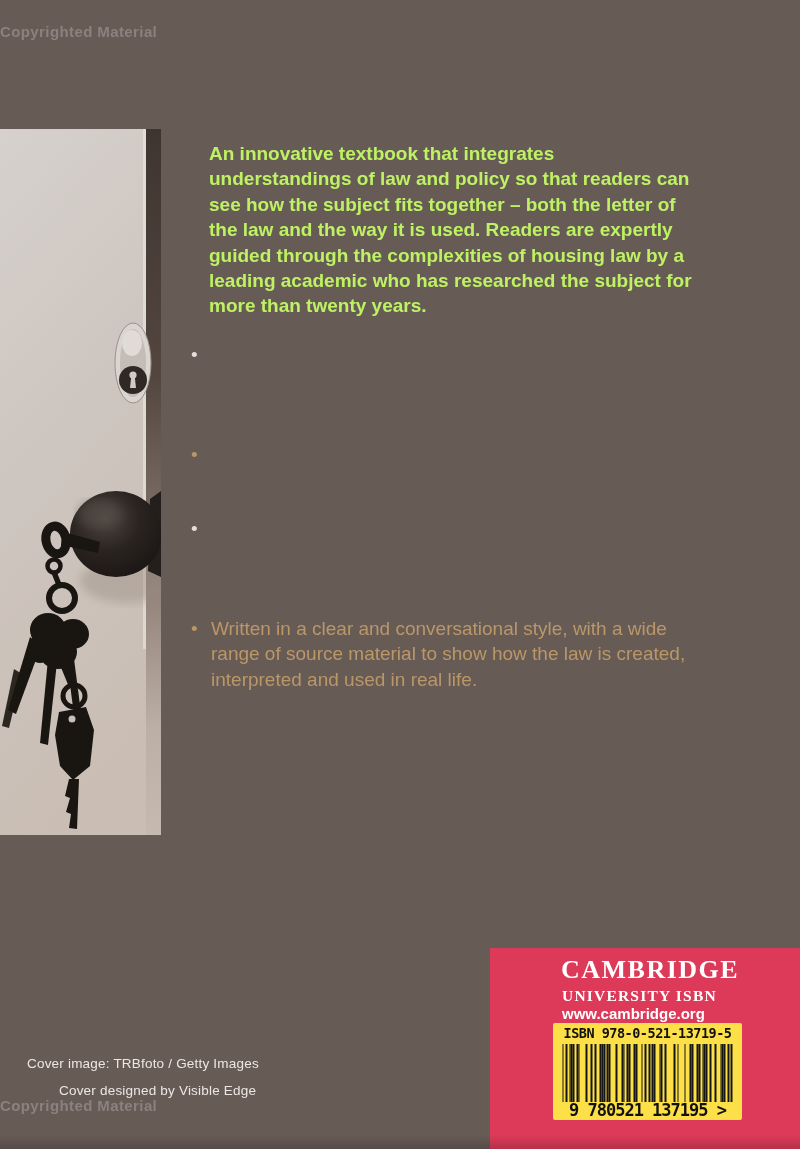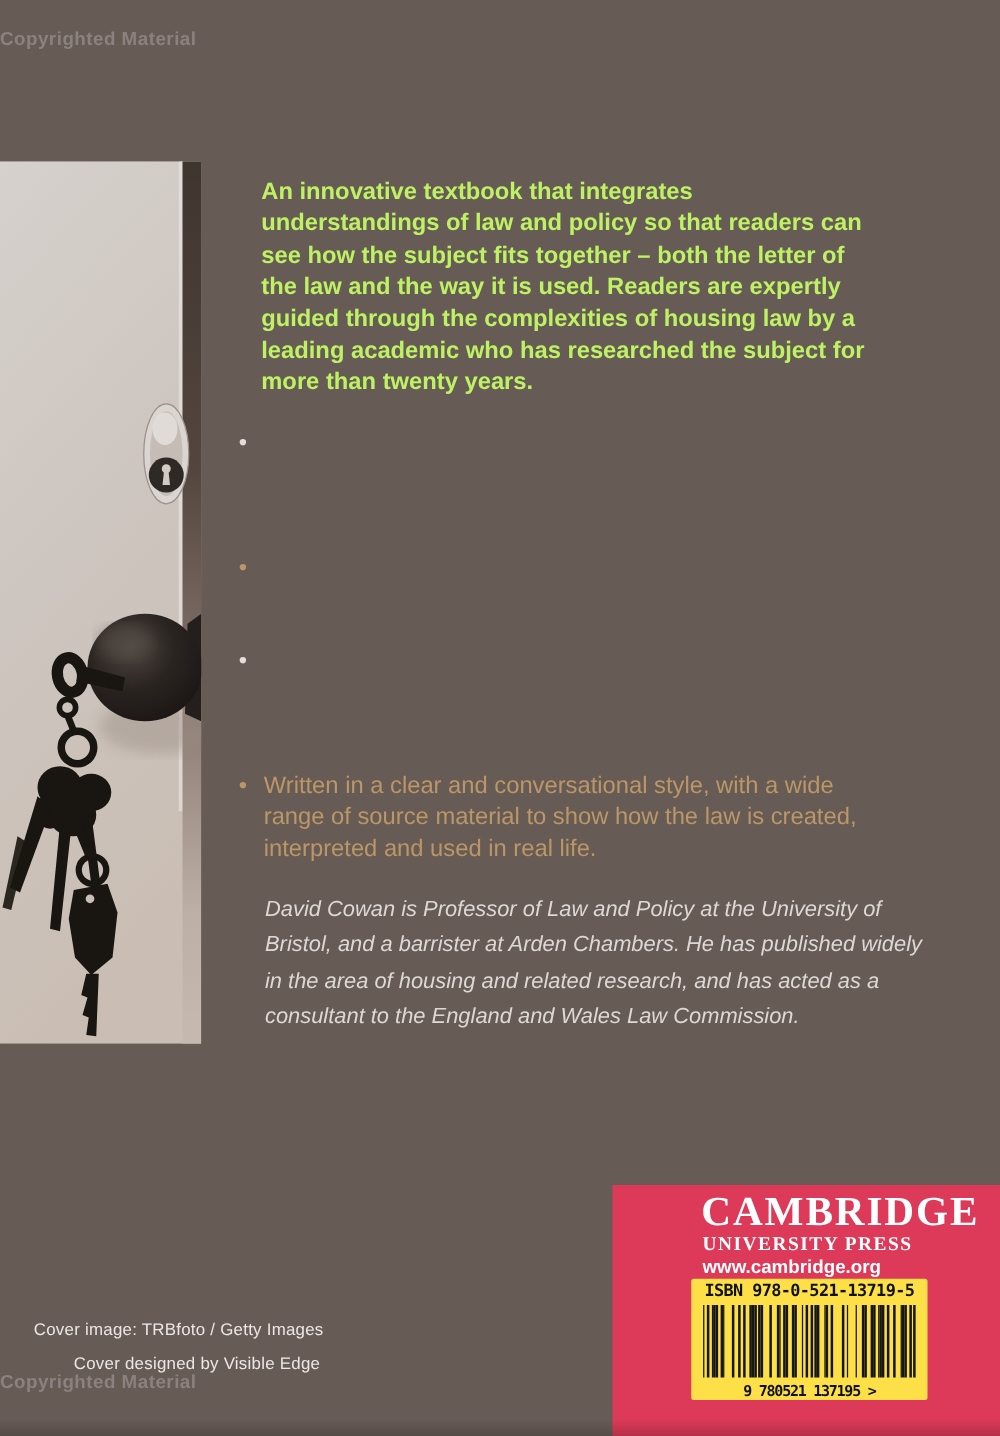--- a/index.html
+++ b/index.html
@@ -48,21 +48,21 @@
     white-space:pre-line;
   }
 
   .publisher{
     position:absolute;left:490px;top:948px;width:310px;height:201px;
     background:#dc3a58;
   }
   .cam-name{
     position:absolute;left:71px;top:5px;
     font-family:"Liberation Serif", serif;
-    font-size:33px;font-weight:bold;color:#ffffff;letter-spacing:1.5px;
+    font-size:26px;font-weight:bold;color:#ffffff;letter-spacing:1.5px;
     line-height:34px;white-space:nowrap;
   }
   .cam-imprint{
     position:absolute;left:72px;top:39px;
     font-family:"Liberation Serif", serif;
     font-size:15.5px;font-weight:bold;color:#ffffff;letter-spacing:1.2px;
     white-space:nowrap;
   }
   .cam-url{
     position:absolute;left:72px;top:57px;
@@ -81,21 +81,21 @@
   }
   .bars{
     position:absolute;left:50%;top:21px;transform:translateX(-50%);
     width:171px;height:58px;display:flex;
   }
   .bc-mod{width:1.8px;height:100%;}
   .bc-mod.on{background:#161616;}
   .bc-digits{
     position:absolute;bottom:0px;left:0;right:0;text-align:center;
     font-family:"DejaVu Sans Mono", monospace;
-    font-size:12px;font-weight:bold;color:#111;letter-spacing:-1px;
+    font-size:17px;font-weight:bold;color:#111;letter-spacing:-1px;
     white-space:nowrap;
   }
 
   .credit{
     position:absolute;
     font-size:13.5px;color:#ece7e4;letter-spacing:.2px;
     white-space:nowrap;
   }
   .credit.image{left:27px;top:1056px;}
   .credit.design{left:59px;top:1083px;}
@@ -196,28 +196,24 @@
   <div class="bullet white b3">
     <span class="marker">•</span>
   </div>
   <div class="bullet tan b4">
     <span class="marker">•</span>
     <span class="btext">Written in a clear and conversational style, with a wide
 range of source material to show how the law is created,
 interpreted and used in real life.</span>
   </div>
 
-  <div class="bio">David Cowan is Professor of Law and Policy at the University of
-Bristol, and a barrister at Arden Chambers. He has published widely
-in the area of housing and related research, and has acted as a
-consultant to the England and Wales Law Commission.</div>
 
   <div class="publisher">
     <div class="cam-name">CAMBRIDGE</div>
-    <div class="cam-imprint">UNIVERSITY PRESS</div>
+    <div class="cam-imprint">UNIVERSITY ISBN</div>
     <div class="cam-url">www.cambridge.org</div>
     <div class="barcode-box">
       <div class="isbn">ISBN 978-0-521-13719-5</div>
       <div class="bars">
           <div class="bc-mod on"></div>
           <div class="bc-mod"></div>
           <div class="bc-mod on"></div>
           <div class="bc-mod"></div>
           <div class="bc-mod on"></div>
           <div class="bc-mod on"></div>

